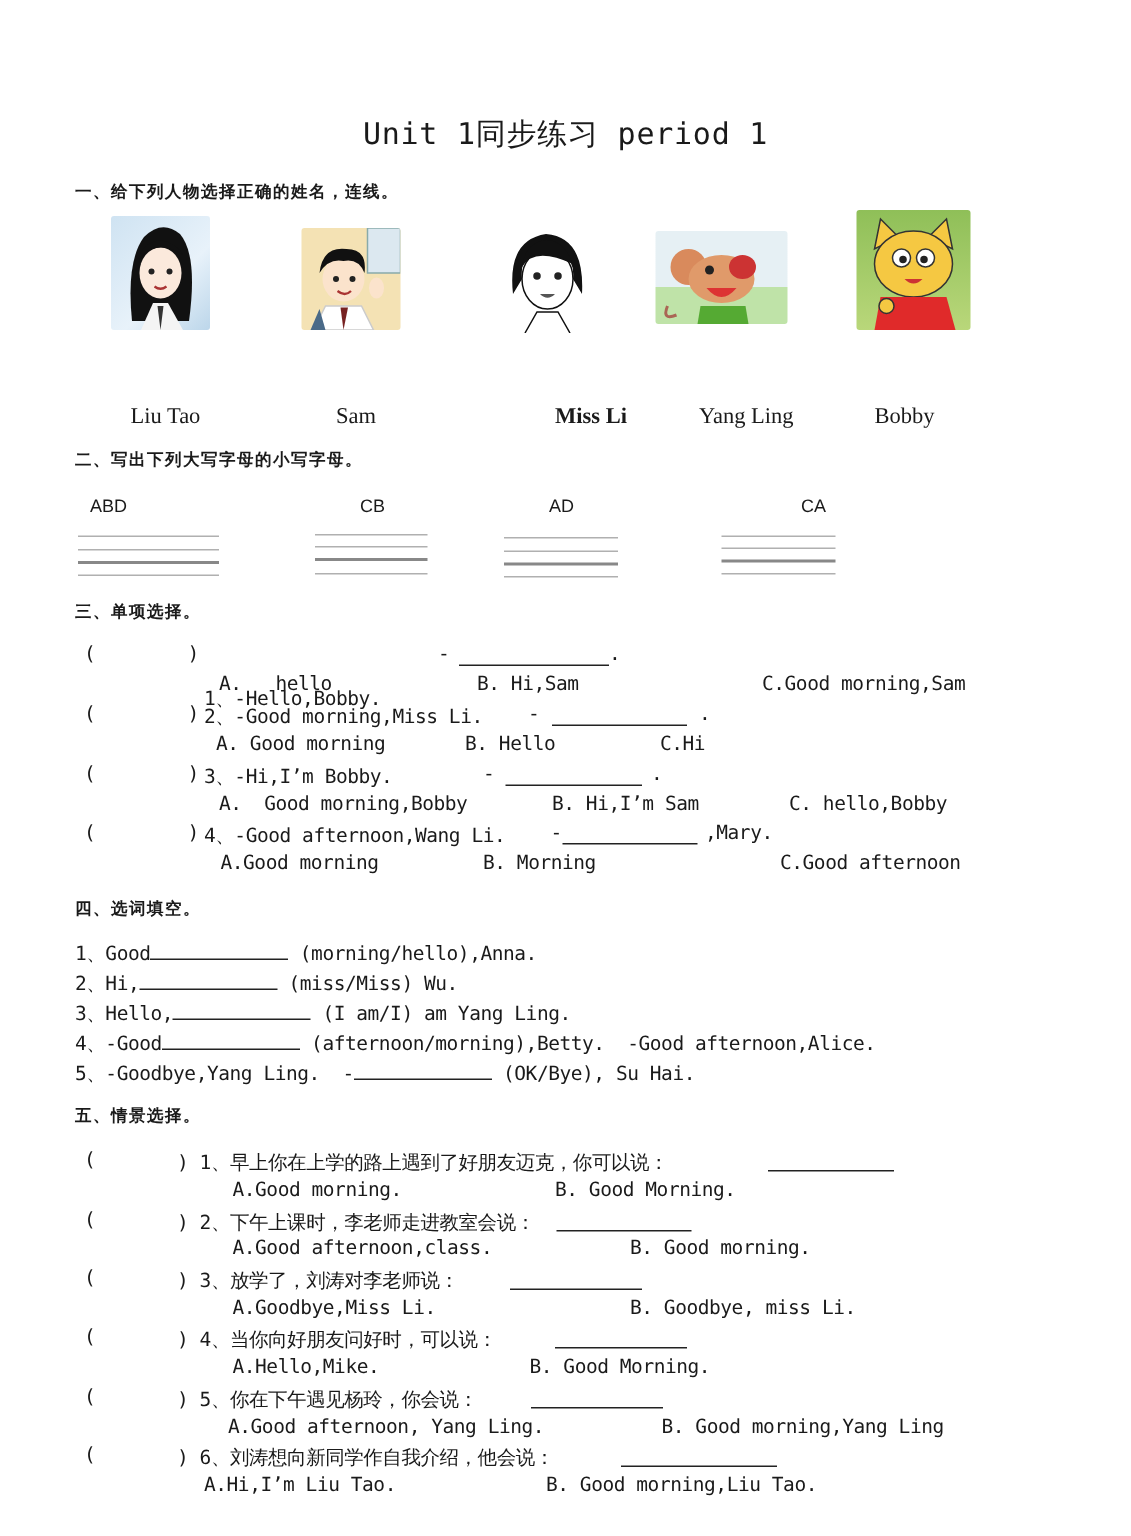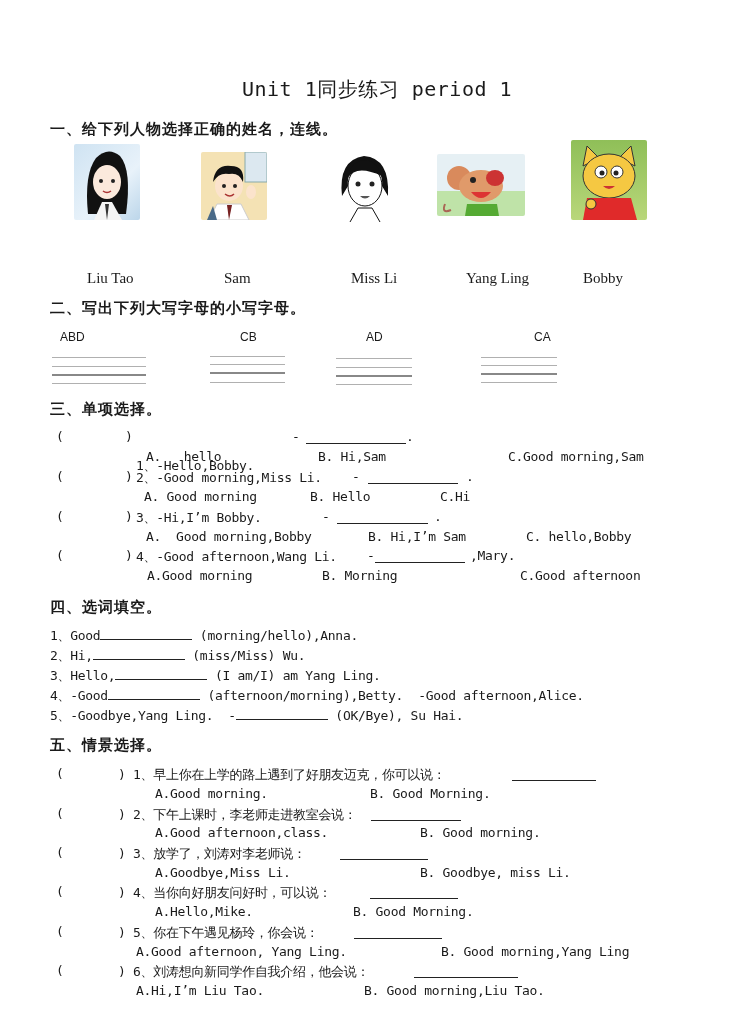--- a/index.html
+++ b/index.html
@@ -1,20 +1,20 @@
 <!DOCTYPE html>
 <html><head>
 <meta charset="utf-8">
 <style>
   html, body { margin:0; padding:0; background:#fff; }
   body { width:754px; height:1024px; position:relative; overflow:hidden; color:#1a1a1a;
          font-family:"Liberation Serif","DejaVu Serif",serif; }
   .abs { position:absolute; }
   .title { top:76px; left:0; width:754px; text-align:center; font-family:"DejaVu Sans Mono","Liberation Mono",monospace; font-size:20px; letter-spacing:0.5px; }
-  .sec { font-family:"DejaVu Serif",serif; font-size:15px; font-weight:bold; letter-spacing:1px; }
+  .sec { font-family:"DejaVu Serif",serif; font-size:11px; font-weight:bold; letter-spacing:1px; }
   .pic { width:66px; height:76px; border-radius:2px; overflow:hidden; }
   .name { font-family:"Liberation Serif",serif; font-size:15px; top:270px; }
   .caps { font-family:"Liberation Sans",sans-serif; font-size:12px; top:330px; }
   .lines { width:94px; height:30px; top:357px; }
   .lines div { position:absolute; left:0; right:0; height:1px; background:#b0b0b0; }
   .lines div.thick { height:2px; background:#888; }
   .mono { font-family:"DejaVu Sans Mono","Liberation Mono",monospace; font-size:13px; white-space:pre; letter-spacing:-0.3px; }
   .blank { display:inline-block; border-bottom:1px solid #222; height:12px; vertical-align:baseline; }
 </style>
 </head>
@@ -82,21 +82,21 @@
     <circle cx="31" cy="33" r="2.5" fill="#222"></circle>
       <circle cx="45" cy="33" r="2.5" fill="#222"></circle>
     <path d="M32 46 Q38 52 44 46Z" fill="#c33"></path>
     <path d="M12 80 L16 58 L60 58 L66 80Z" fill="#e02a2a"></path>
     <circle cx="20" cy="64" r="5" fill="#f5c842" stroke="#333"></circle>
   </svg>
 </div>
 
 <div class="abs name" style="left:87px;">Liu Tao</div>
 <div class="abs name" style="left:224px;">Sam</div>
-<div class="abs name" style="left:351px;">Miss Li</div>
+<div class="abs name" style="left:370px;font-weight:bold;">Miss Li</div>
 <div class="abs name" style="left:466px;">Yang Ling</div>
 <div class="abs name" style="left:583px;">Bobby</div>
 
 <div class="abs sec" style="top:299px;left:50px;">二、写出下列大写字母的小写字母。</div>
 
 <div class="abs caps" style="left:60px;">ABD</div>
 <div class="abs caps" style="left:240px;">CB</div>
 <div class="abs caps" style="left:366px;">AD</div>
 <div class="abs caps" style="left:506px;margin-left:28px;">CA</div>
 
@@ -197,20 +197,20 @@
 
 <div class="abs mono" style="top:884px;left:56px;">(</div>
 <div class="abs mono" style="top:884px;left:118px;"><span>)</span> <span>4、</span><span>当你向好朋友问好时，可以说：</span></div>
 <div class="abs blank" style="top:886px;left:370px;width:88px;"></div>
 <div class="abs mono" style="top:904px;left:155px;">A.Hello,Mike.</div>
 <div class="abs mono" style="top:904px;left:353px;">B. Good Morning.</div>
 
 <div class="abs mono" style="top:924px;left:56px;">(</div>
 <div class="abs mono" style="top:924px;left:118px;"><span>)</span> <span>5、</span><span>你在下午遇见杨玲，你会说：</span></div>
 <div class="abs blank" style="top:926px;left:354px;width:88px;"></div>
-<div class="abs mono" style="top:944px;left:136px;">A.Good afternoon, Yang Ling.</div>
+<div class="abs mono" style="top:944px;left:152px;">A.Good afternoon, Yang Ling.</div>
 <div class="abs mono" style="top:944px;left:441px;">B. Good morning,Yang Ling</div>
 
 <div class="abs mono" style="top:963px;left:56px;">(</div>
 <div class="abs mono" style="top:963px;left:118px;"><span>)</span> <span>6、</span><span>刘涛想向新同学作自我介绍，他会说：</span></div>
 <div class="abs blank" style="top:965px;left:414px;width:104px;"></div>
 <div class="abs mono" style="top:983px;left:136px;">A.Hi,I’m Liu Tao.</div>
 <div class="abs mono" style="top:983px;left:364px;">B. Good morning,Liu Tao.</div>
 
 </body></html>

